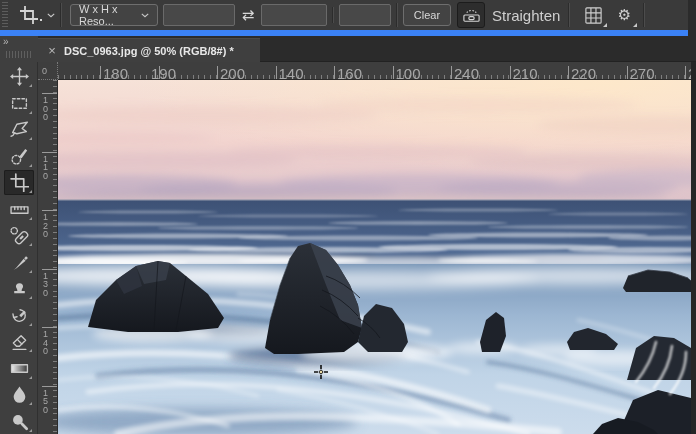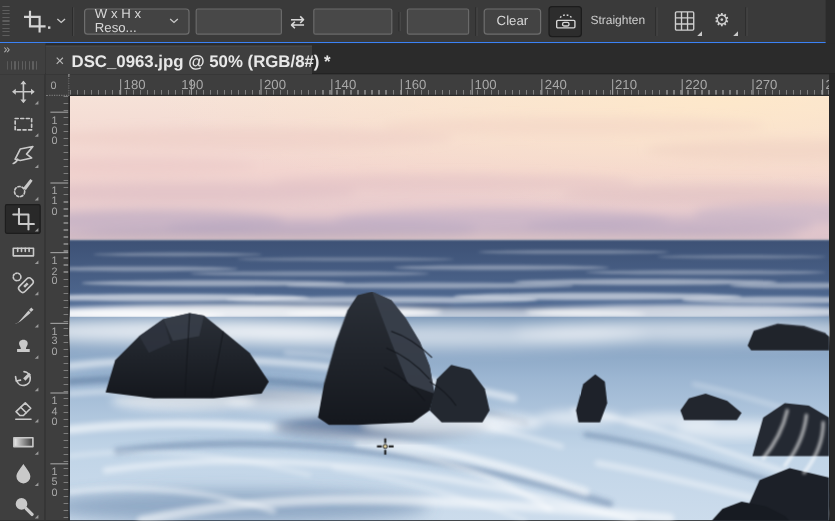--- a/index.html
+++ b/index.html
@@ -1,72 +1,72 @@
 <!DOCTYPE html>
 <html><head>
 <meta charset="utf-8">
 <style>
   html,body{margin:0;padding:0;background:#1e1e1e;}
   #app{position:relative;width:696px;height:434px;background:#2b2b2b;overflow:hidden;
        font-family:"Liberation Sans", sans-serif; -webkit-font-smoothing:antialiased;}
 
   
   .options-bar{position:absolute;left:0;top:0;width:688px;height:36px;background:#3a3a3a;
-    border-bottom:1px solid #3b82f6;display:flex;align-items:center;box-sizing:border-box;}
+    border-bottom:6px solid #3b82f6;display:flex;align-items:center;box-sizing:border-box;}
   .obar-grip{width:6px;height:26px;margin:0 6px 0 2px;
     background:repeating-linear-gradient(to bottom,#5d5d5d 0 1px,transparent 1px 3px);}
   .sep{width:1px;height:24px;background:#2c2c2c;border-right:1px solid #4c4c4c;margin:0 5px;}
   .sep.short{height:16px;}
   .icon-btn{display:flex;align-items:center;justify-content:center;color:#cfcfcf;position:relative;}
   .chev{width:8px;height:5px;margin-left:3px;flex:0 0 auto;}
   .ps-btn{height:22px;box-sizing:border-box;border:1px solid #6e6e6e;border-radius:3px;
     background:#434343;color:#d8d8d8;font-size:11px;display:flex;align-items:center;
     justify-content:center;padding:0 8px;}
   .ps-field{height:22px;box-sizing:border-box;border:1px solid #6a6a6a;border-radius:2px;
     background:#484848;color:#e0e0e0;font-size:11px;padding:0 5px;outline:none;}
-  .obar-label{font-size:10px;color:#cfcfcf;}
+  .obar-label{font-size:15px;color:#cfcfcf;}
   .tiny-flyout{position:absolute;right:1px;bottom:1px;width:0;height:0;
     border-left:4px solid transparent;border-bottom:4px solid #c9c9c9;}
   .tool-btn-active{width:26px;height:24px;background:#2d2d2d;border:1px solid #1c1c1c;
     border-radius:3px;display:flex;align-items:center;justify-content:center;}
   .swap-glyph{font-family:"DejaVu Sans", sans-serif;font-size:15px;color:#d8d8d8;}
   .gear-glyph{font-family:"DejaVu Sans", sans-serif;font-size:15px;color:#cfcfcf;line-height:1;}
 
   
   .tools-header{position:absolute;left:0;top:36px;width:38px;height:26px;background:#3f3f3f;}
   .expand-glyph{position:absolute;left:3px;top:0px;color:#b5b5b5;font-size:10px;letter-spacing:-1px;}
   .tools-grip{position:absolute;left:6px;top:15px;width:26px;height:7px;
     background:repeating-linear-gradient(to right,#5f5f5f 0 1px,transparent 1px 3px);}
   .tabbar{position:absolute;left:38px;top:36px;width:658px;height:26px;background:#2b2b2b;
     border-bottom:1px solid #222;box-sizing:border-box;}
   .doc-tab{position:absolute;left:0;top:2px;width:222px;height:24px;background:#3f3f3f;
     display:flex;align-items:center;border-top:1px solid #4a4a4a;box-sizing:border-box;}
   .tab-close{width:12px;text-align:center;color:#b8b8b8;font-size:13px;margin:0 6px 0 8px;line-height:1;}
-  .tab-title{color:#e8e8e8;font-size:14px;font-weight:700;white-space:nowrap;}
+  .tab-title{color:#e8e8e8;font-size:11px;font-weight:700;white-space:nowrap;}
 
   
   .toolcol{position:absolute;left:0;top:62px;width:38px;height:372px;background:#3f3f3f;
     box-shadow:inset -1px 0 0 #303030;display:flex;flex-direction:column;align-items:center;
     padding-top:2px;box-sizing:border-box;}
   .tool{position:relative;width:30px;height:25px;margin-bottom:1.5px;display:flex;align-items:center;
     justify-content:center;border-radius:2px;flex:0 0 auto;}
   .tool:after{content:"";position:absolute;right:2px;bottom:2px;width:0;height:0;
     border-left:3px solid transparent;border-bottom:3px solid #9a9a9a;}
   .tool.active{background:#292929;box-shadow:inset 0 0 0 1px #1d1d1d;}
 
   
   .ruler-corner{position:absolute;left:38px;top:62px;width:20px;height:18px;background:#3e3e3e;
     box-sizing:border-box;border-right:1px dotted #7a7a7a;border-bottom:1px dotted #7a7a7a;}
   .corner-partial{position:absolute;left:4px;top:4px;color:#a8a8a8;font-size:9px;}
   .hruler{position:absolute;left:58px;top:62px;width:633px;height:18px;background:#3e3e3e;
     border-bottom:1px solid #2a2a2a;box-sizing:border-box;overflow:hidden;
     background-image:repeating-linear-gradient(to right,#7e7e7e 0 1px,transparent 1px 5.85px);
     background-size:100% 4px;background-position:0 13px;background-repeat:no-repeat;}
   .htick{position:absolute;top:4px;width:1px;height:14px;background:#9a9a9a;}
-  .hlabel{position:absolute;top:3px;color:#a8a8a8;font-size:11px;}
+  .hlabel{position:absolute;top:3px;color:#a8a8a8;font-size:15px;}
   .vruler{position:absolute;left:38px;top:80px;width:20px;height:354px;background:#3e3e3e;
     border-right:1px solid #2a2a2a;box-sizing:border-box;overflow:hidden;
     background-image:repeating-linear-gradient(to bottom,#7e7e7e 0 1px,transparent 1px 5.85px);
     background-size:4px 100%;background-position:15px 0;background-repeat:no-repeat;}
   .vtick{position:absolute;left:4px;height:1px;width:15px;background:#9a9a9a;}
   .vlabel{position:absolute;left:5px;color:#a8a8a8;font-size:9px;line-height:8.5px;}
 
   
   .canvas-wrap{position:absolute;left:58px;top:80px;width:633px;height:354px;overflow:hidden;background:#000;}
   .right-strip{position:absolute;left:691px;top:62px;width:5px;height:372px;background:#262626;}

